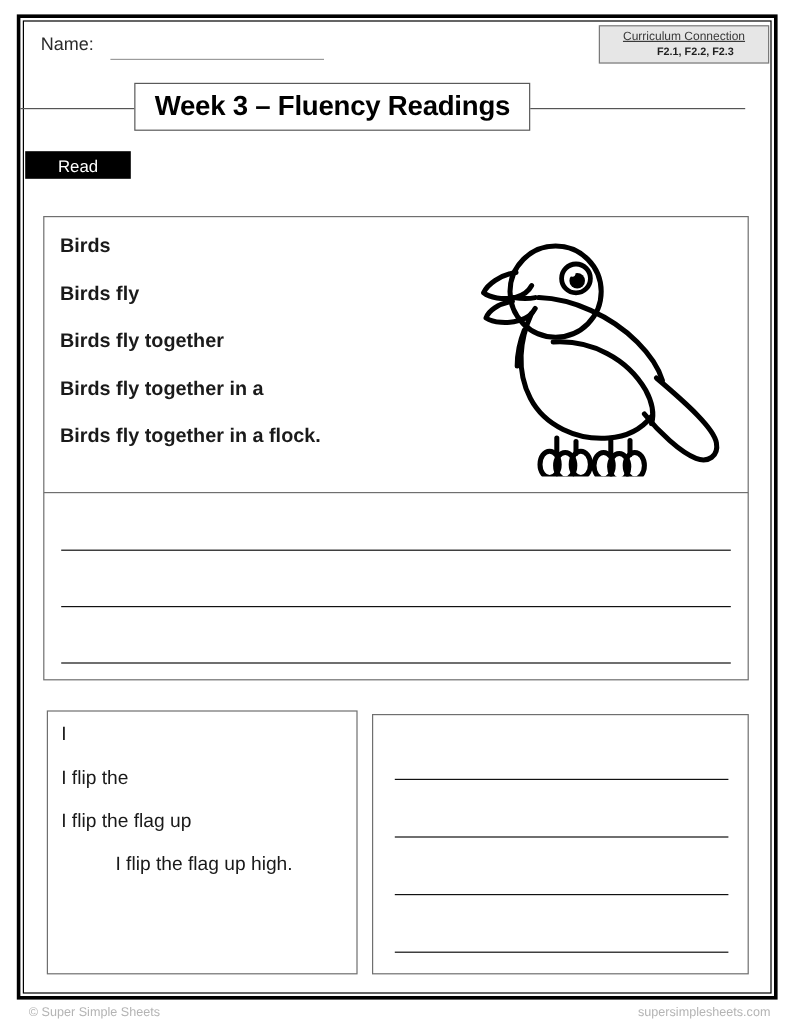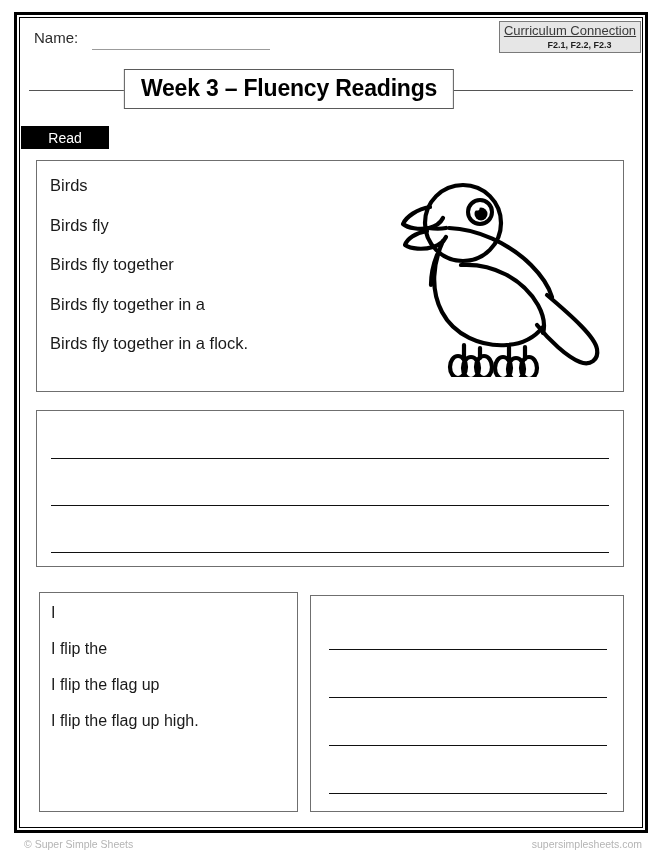--- a/index.html
+++ b/index.html
@@ -78,37 +78,37 @@
     background: #e6e6e6;
     border: 1.5px solid #7a7a7a;
     box-sizing: border-box;
     display: flex;
     flex-direction: column;
     align-items: center;
     justify-content: center;
     line-height: 1.25;
   }
   #curriculum-title {
-    font-size: 13px;
+    font-size: 10px;
     color: #3a3a3a;
     text-decoration: underline;
     white-space: nowrap;
   }
   #curriculum-codes {
     font-size: 9px;
     font-weight: bold;
     color: #1f1f1f;
     white-space: nowrap;
     padding-left: 19px;
   }
 
   
   #title-band {
     position: absolute;
-    left: 21px;
+    left: 9px;
     top: 69px;
     width: 536px;
     height: 42px;
   }
   #title-rule {
     position: absolute;
     left: 8px;
     top: 21px;
     width: 604px;
     height: 0;
@@ -170,23 +170,24 @@
   .panel {
     position: absolute;
     background: #ffffff;
     border: 1.5px solid #6f6f6f;
     box-sizing: border-box;
   }
 
   
   #passage-one {
     left: 36px;
-    top: 160px;
+    top: 180px;
     width: 588px;
     height: 232px;
+    font-weight: bold;
   }
   #passage-one-lines {
     position: absolute;
     left: 13px;
     top: 16px;
     width: 330px;
   }
   #passage-one-lines .reading-line {
     font-size: 16.5px;
     color: #1a1a1a;
@@ -235,21 +236,21 @@
     top: 12px;
     width: 238px;
   }
   #passage-two-lines .reading-line {
     font-size: 16px;
     color: #1a1a1a;
     line-height: 1;
     margin-bottom: 20px;
     white-space: nowrap;
   }
-  #passage-two-lines .reading-line:last-child { margin-bottom: 0; }
+  #passage-two-lines .reading-line:last-child { margin-bottom: 0; text-align: center; }
 
   
   #answer-box-two {
     left: 310px;
     top: 595px;
     width: 314px;
     height: 217px;
   }
   #answer-box-two .write-line { left: 18px; width: 278px; }
   #answer-box-two .wl-1 { top: 53px; }

